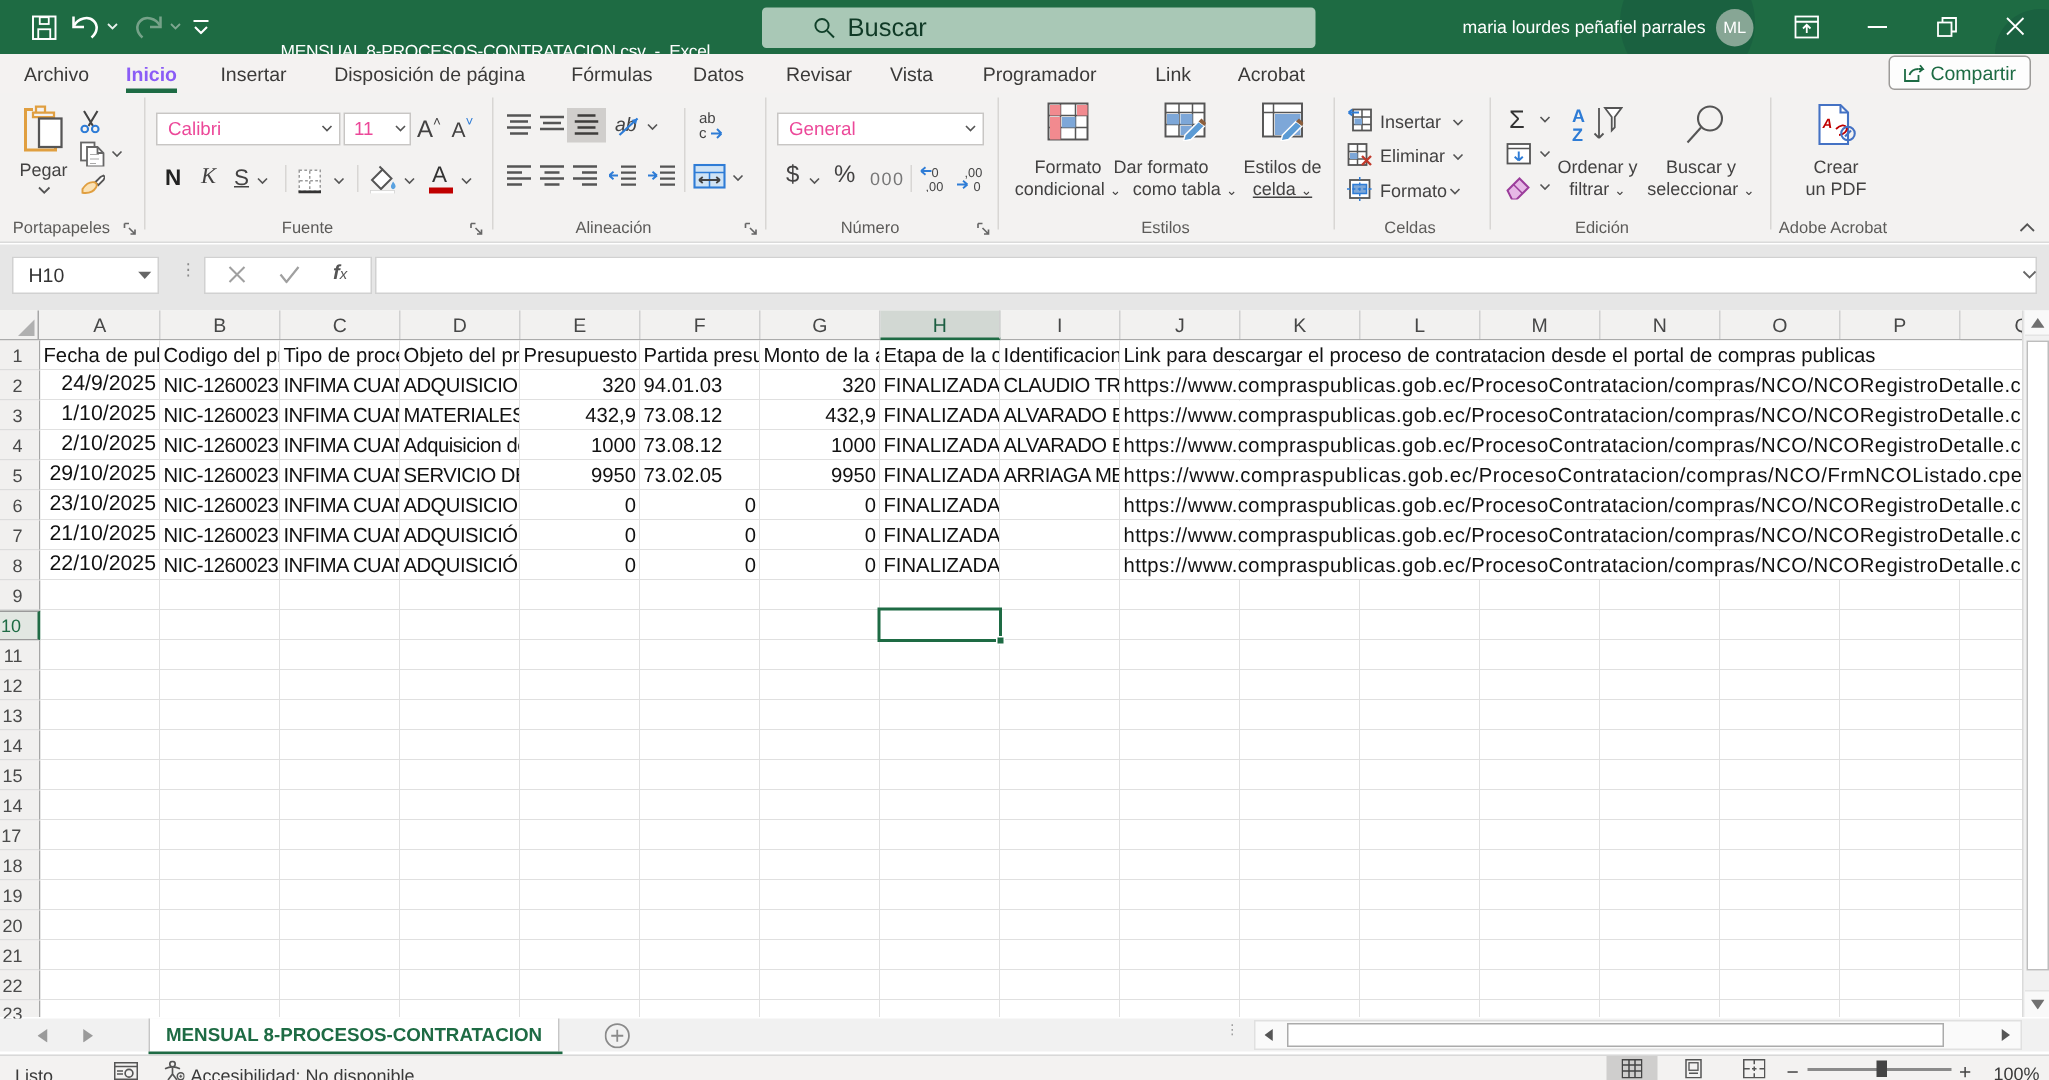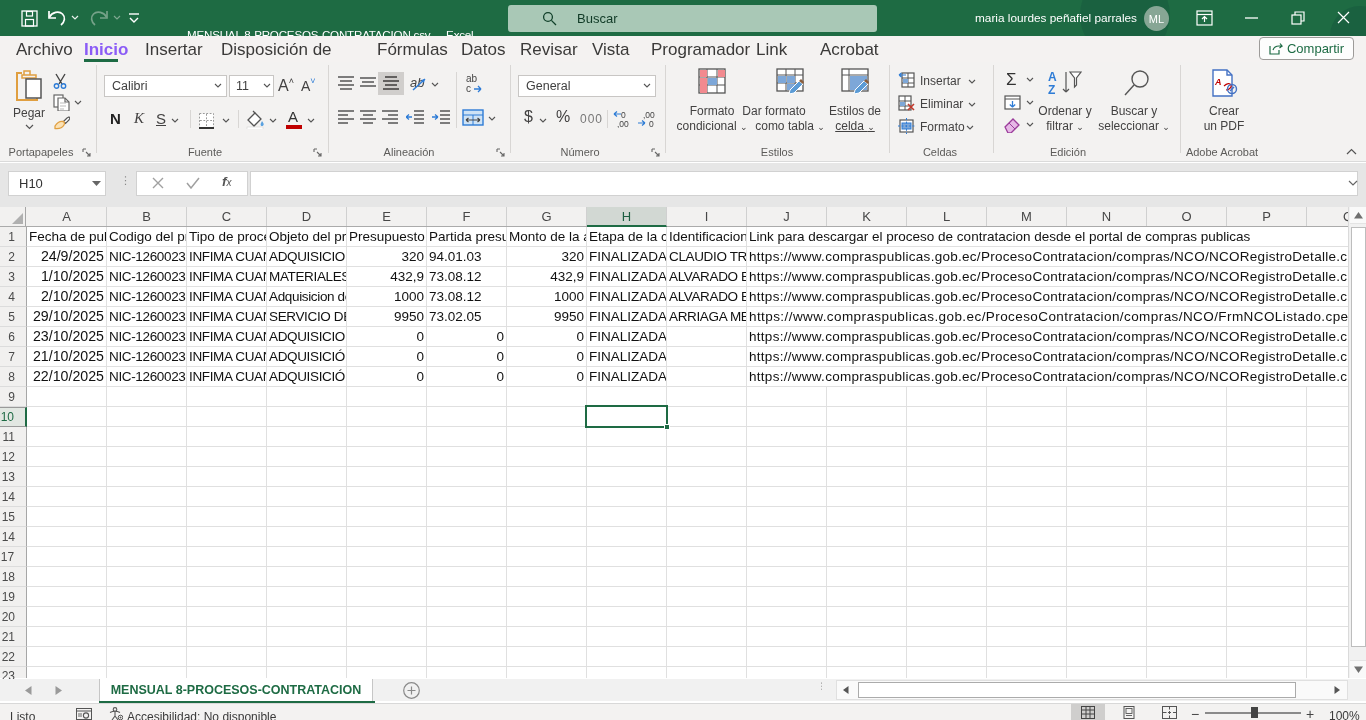--- a/index.html
+++ b/index.html
@@ -8,29 +8,29 @@
 .abs{position:absolute;}
 
 #titlebar{position:absolute;left:0;top:0;width:1366px;height:36px;background:#1e6b43;overflow:hidden;}
 #titlebar .circ{position:absolute;border-radius:50%;background:#1a6140;}
 #searchbox{position:absolute;left:508px;top:5px;width:369px;height:27px;background:#a9c8b6;border-radius:3px;color:#103a26;font-size:13.5px;display:flex;align-items:center;}
 #ttext{position:absolute;left:187px;top:16px;width:300px;height:45px;line-height:37px;color:#fff;font-size:11.6px;letter-spacing:-0.2px;white-space:pre;}
 #uname{position:absolute;right:229px;top:0;height:36px;line-height:37px;color:#fff;font-size:11.8px;}
 #avatar{position:absolute;left:1144px;top:6px;width:25px;height:25px;border-radius:50%;background:#87a695;color:#fff;font-size:11px;display:flex;align-items:center;justify-content:center;}
 
 #tabrow{position:absolute;left:0;top:36px;width:1366px;height:26px;background:#f4f2f1;}
-.rtab{position:absolute;top:0;height:26px;line-height:27px;font-size:17px;color:#3b3a39;text-align:left;}
+.rtab{position:absolute;top:0;height:26px;line-height:27px;font-size:13px;color:#3b3a39;text-align:right;}
 
 #ribbon{position:absolute;left:0;top:62px;width:1366px;height:100px;background:#f3f2f1;border-bottom:1px solid #dadada;}
 .gsep{position:absolute;top:3px;height:88px;width:1px;background:#d8d6d4;}
 .glab{position:absolute;top:84px;height:14px;font-size:11px;color:#5c5b59;text-align:center;white-space:nowrap;}
 .dlg{position:absolute;top:86px;width:10px;height:10px;}
 .rbtxt{position:absolute;font-size:12px;color:#434242;white-space:nowrap;}
 .bigl{position:absolute;font-size:12px;color:#434242;text-align:center;white-space:nowrap;}
-.cmb{position:absolute;background:#fff;border:1px solid #c8c6c4;font-size:12.5px;color:#404040;}
+.cmb{position:absolute;background:#fff;border:1px solid #c8c6c4;font-size:12.5px;color:#ec4899;}
 
 #fbar{position:absolute;left:0;top:163px;width:1366px;height:44px;background:#e6e6e6;}
 #fbar .white{position:absolute;background:#fff;border:1px solid #d1d1d1;}
 
 #colhdr{position:absolute;left:0;top:207px;width:1348px;height:20px;background:#f2f1f0;border-bottom:1px solid #ababab;}
 .ch{position:absolute;top:0;height:19px;line-height:20px;text-align:center;font-size:13px;color:#474747;border-right:1px solid #d0d0d0;}
 .rn{position:absolute;left:0;width:27px;height:20px;line-height:20px;text-align:right;padding-right:11px;font-size:12px;color:#4a4a4a;background:#f1f0ef;border-bottom:1px solid #dcdcdc;border-right:1px solid #a6a6a6;}
 
 #grid{position:absolute;left:27px;top:227px;width:1321px;height:451px;background:#fff;
 background-image:repeating-linear-gradient(to right,transparent 0 79px,#e0e0e0 79px 80px),repeating-linear-gradient(to bottom,transparent 0 19px,#e0e0e0 19px 20px);}
@@ -77,21 +77,21 @@
  <svg class="abs" style="left:128px;top:13px" width="12" height="10" viewBox="0 0 12 10">
       <path d="M1 1h10" stroke="#fff" stroke-width="1.4"></path>
       <path d="M2 5l4 4 4-4" fill="none" stroke="#fff" stroke-width="1.4"></path>
     </svg>
  <div id="ttext">MENSUAL 8-PROCESOS-CONTRATACION.csv  -  Excel</div>
  <div id="searchbox">
       <svg style="margin-left:34px" width="15" height="15" viewBox="0 0 15 15">
         <circle cx="6" cy="6" r="4.4" fill="none" stroke="#11402a" stroke-width="1.3"></circle>
         <path d="M9.4 9.4L14 14" stroke="#11402a" stroke-width="1.3"></path>
       </svg>
-      <span style="margin-left:20px;font-size:13px;">Buscar</span>
+      <span style="margin-left:8px;font-size:17px;">Buscar</span>
     </div>
  <div id="uname">maria lourdes peñafiel parrales</div>
  <div id="avatar">ML</div>
 
  <svg class="abs" style="left:1196px;top:10px" width="17" height="16" viewBox="0 0 17 16">
       <rect x="1" y="1" width="15" height="14" fill="none" stroke="#fff" stroke-width="1.2"></rect>
       <path d="M1 4.5h15" stroke="#fff" stroke-width="1.2"></path>
       <path d="M8.5 12V7M6 9l2.5-2.5L11 9" fill="none" stroke="#fff" stroke-width="1.2"></path>
     </svg>
 

